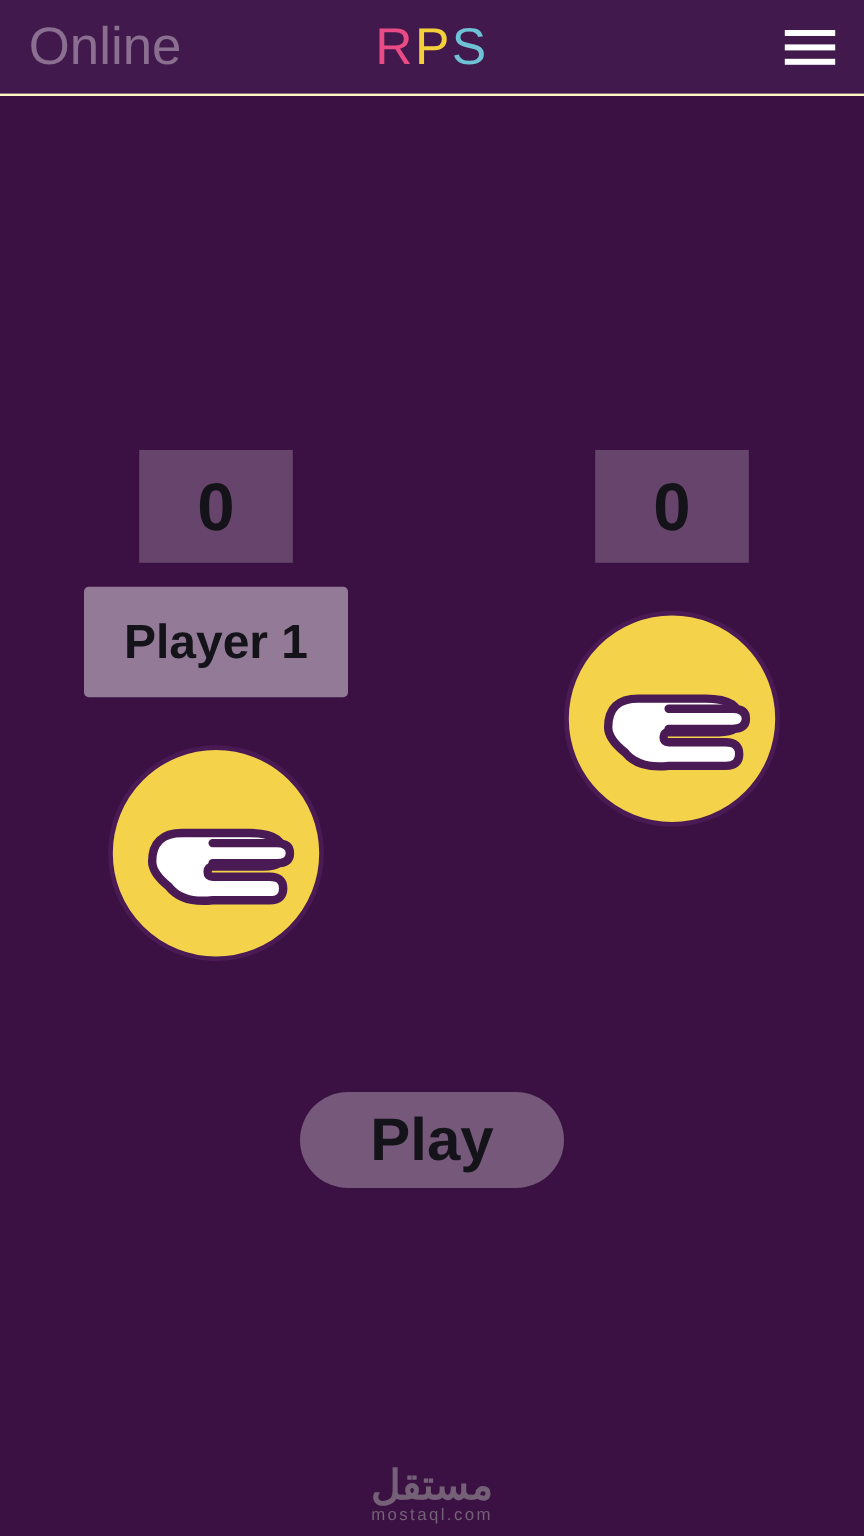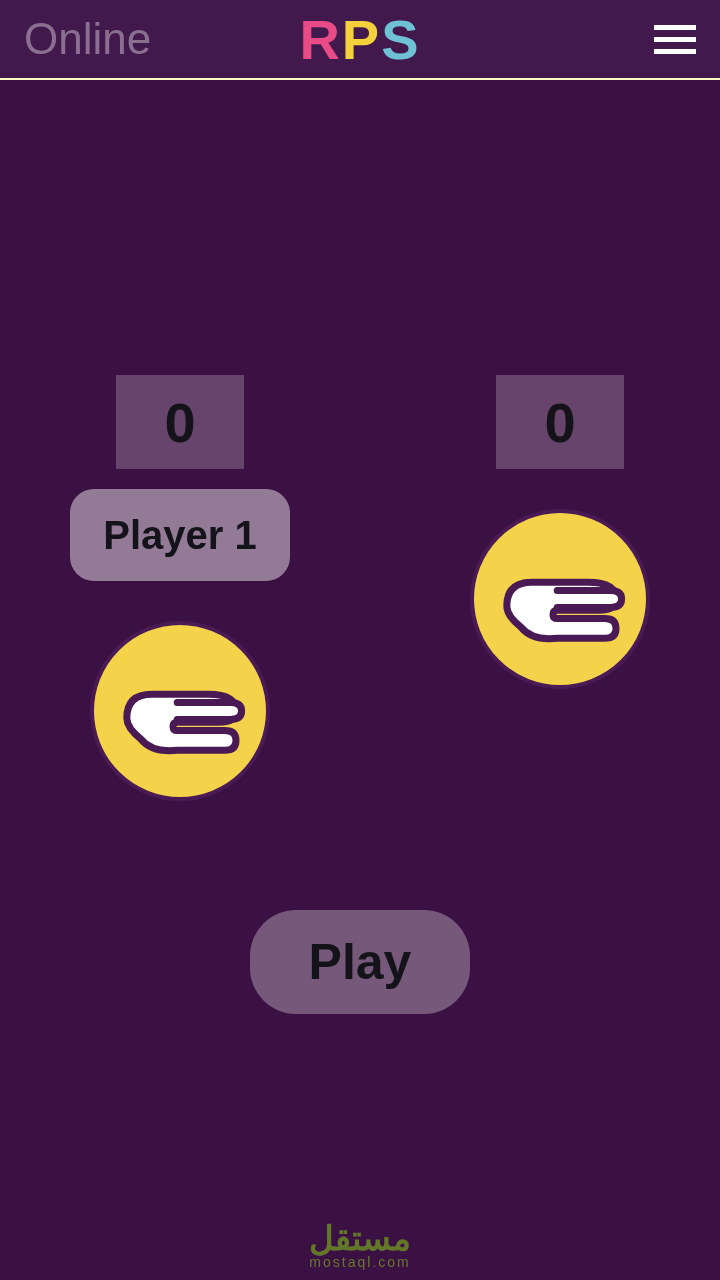--- a/index.html
+++ b/index.html
@@ -24,22 +24,22 @@
   }
   .online {
     color: #8a6f90;
     font-size: 44px;
     font-weight: 400;
   }
   .logo {
     position: absolute;
     left: 50%;
     transform: translateX(-50%);
-    font-size: 56px;
-    font-weight: 700;
+    font-size: 43px;
+    font-weight: 400;
     letter-spacing: 2px;
     text-align: center;
   }
   .logo .r { color: #e94b86; }
   .logo .p { color: #f4d13a; }
   .logo .s { color: #6fc2d5; }
   .hamburger {
     display: flex;
     flex-direction: column;
     gap: 7px;
@@ -73,21 +73,21 @@
     justify-content: center;
     font-size: 56px;
     font-weight: 800;
     color: #14131a;
   }
   .name-pill {
     margin-top: 20px;
     width: 220px;
     height: 92px;
     background: rgba(255,255,255,0.45);
-    border-radius: 24px;
+    border-radius: 4px;
     display: flex;
     align-items: center;
     justify-content: center;
     font-size: 40px;
     font-weight: 600;
     color: #14131a;
   }
   .hand {
     margin-top: 40px;
     width: 180px;
@@ -101,40 +101,40 @@
   }
   .hand svg { width: 140px; height: 140px; }
 
   
   .play {
     position: absolute;
     left: 50%;
     transform: translateX(-50%);
     top: 910px;
     width: 220px;
-    height: 104px;
+    height: 80px;
     background: rgba(255,255,255,0.30);
     border-radius: 46px;
     display: flex;
     align-items: center;
     justify-content: center;
     font-size: 50px;
     font-weight: 700;
     color: #14131a;
     cursor: pointer;
   }
 
   
   .watermark {
     position: absolute;
     bottom: 10px;
     left: 50%;
     transform: translateX(-50%);
     text-align: center;
-    color: #84cc16;
+    color: #a3a3a3;
     opacity: 0.55;
     font-family: Arial, sans-serif;
   }
   .watermark .ar {
     font-size: 34px;
     font-weight: 700;
     line-height: 0.9;
   }
   .watermark .en {
     font-size: 14px;

